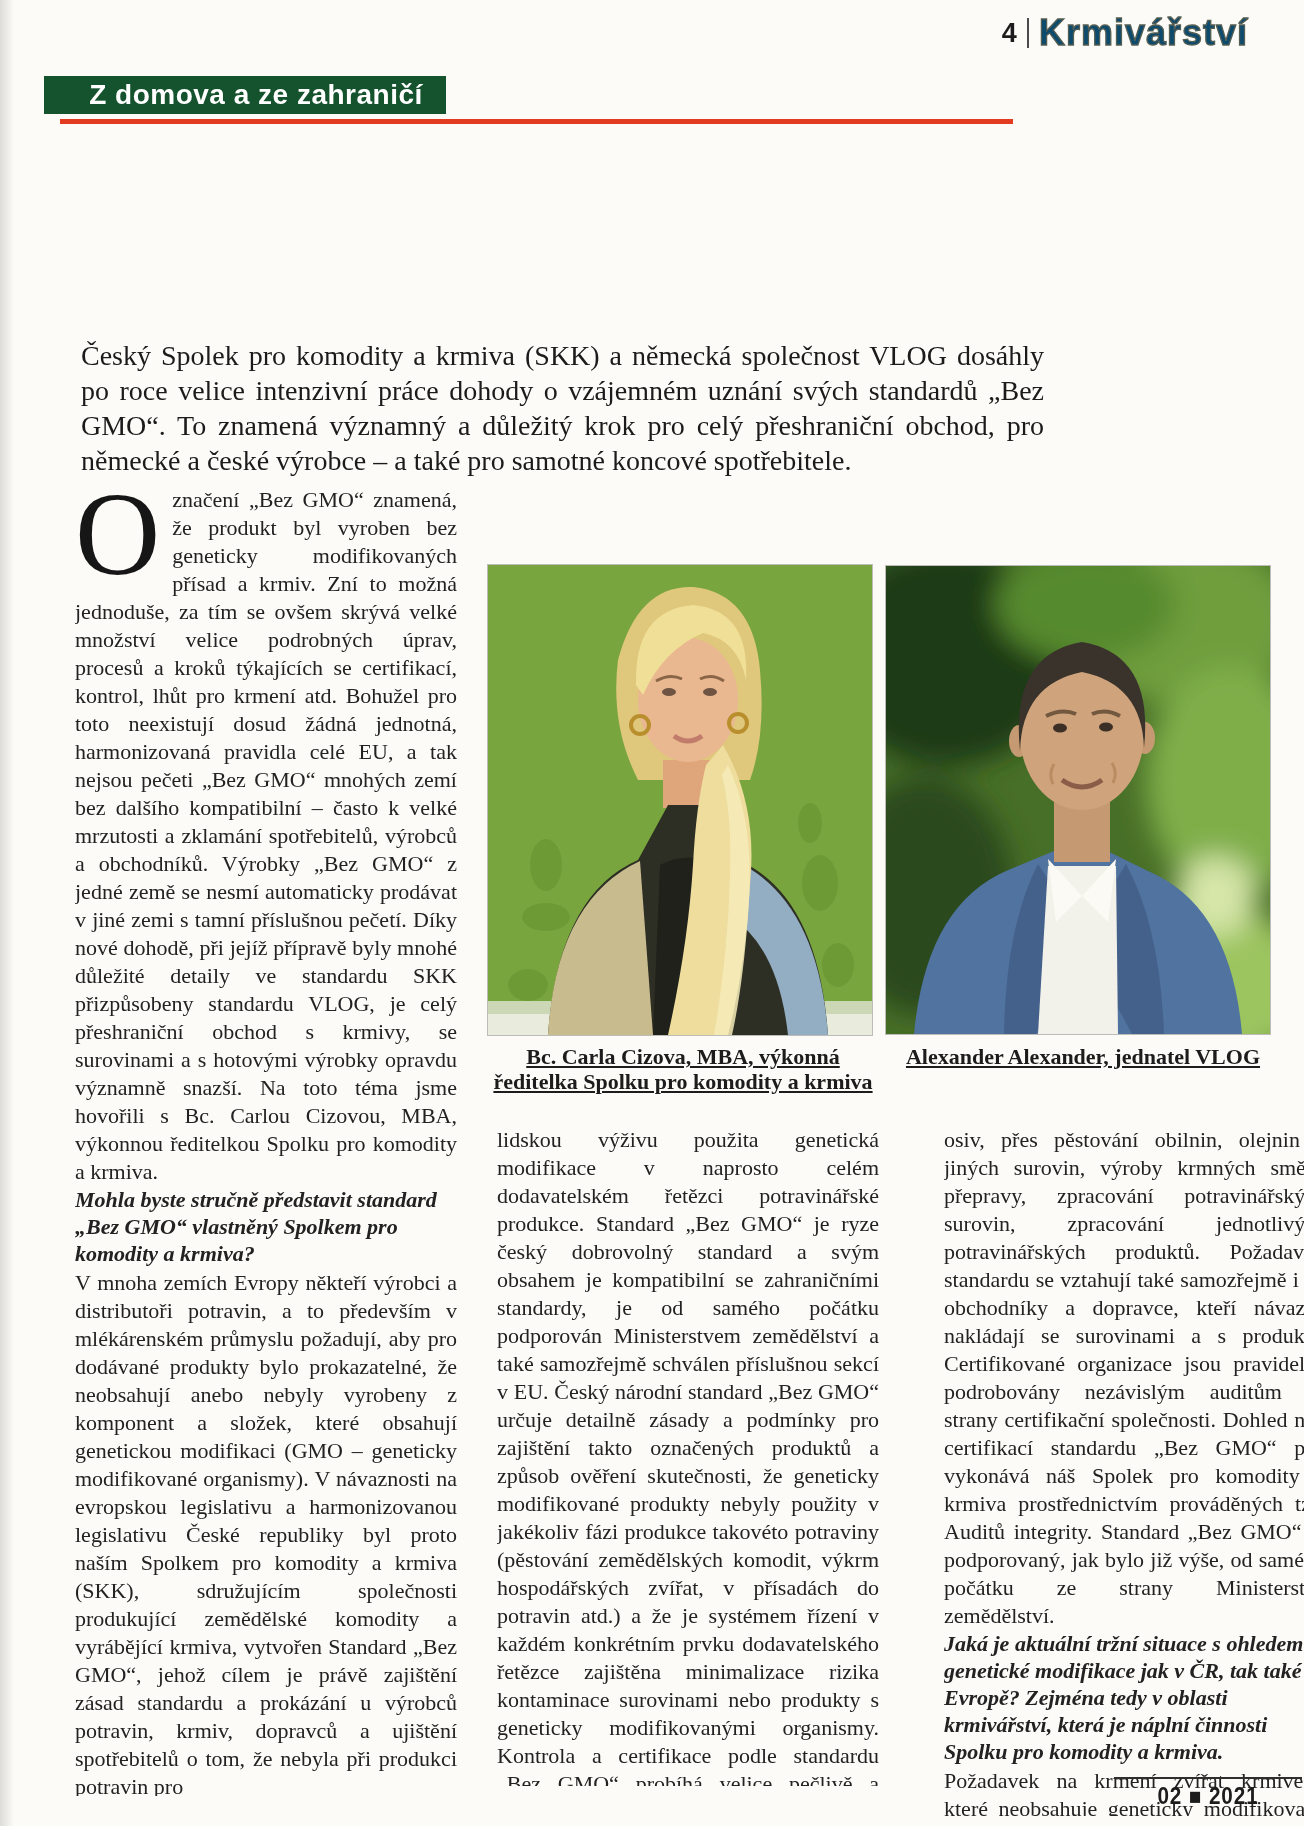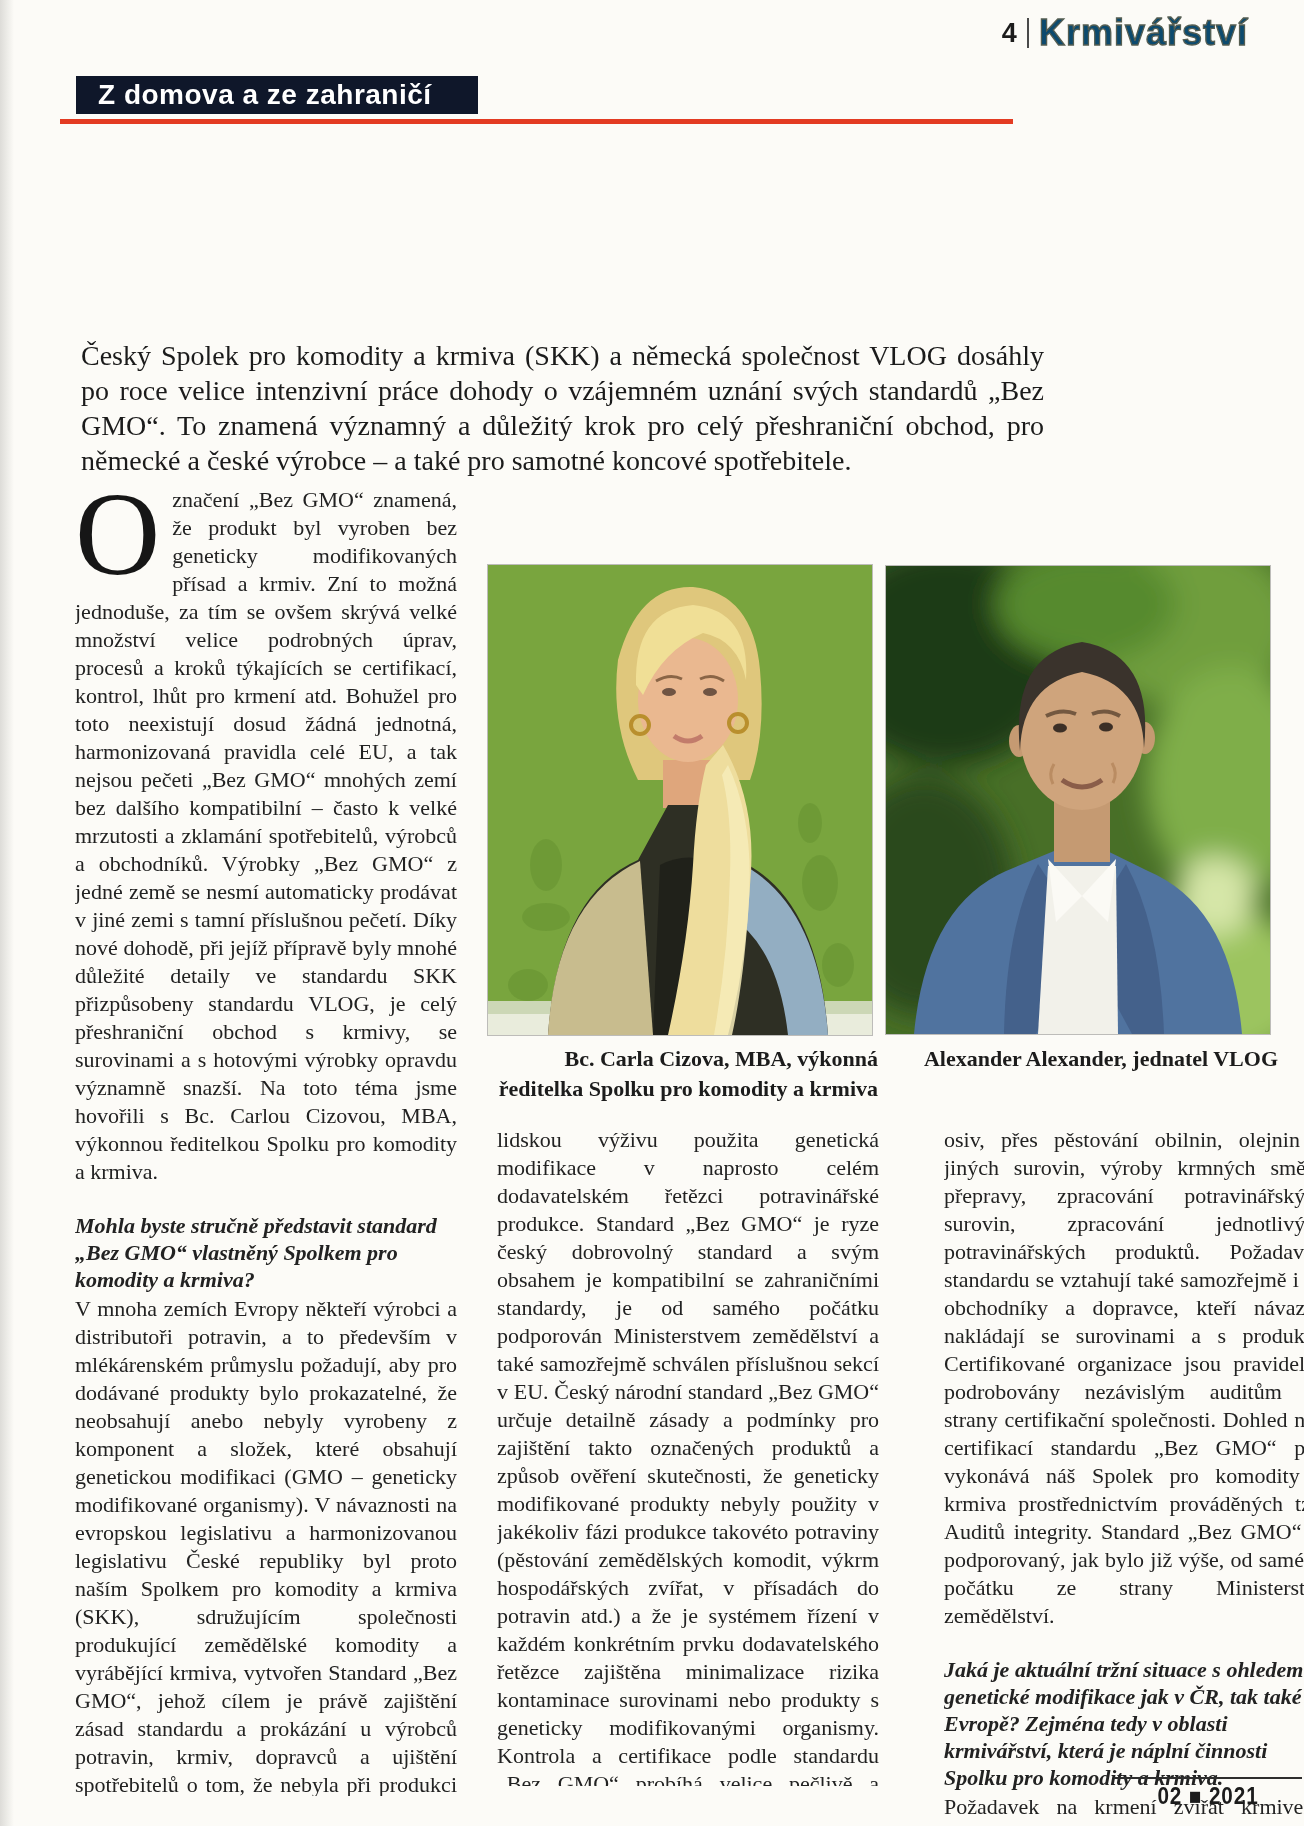--- a/index.html
+++ b/index.html
@@ -24,28 +24,29 @@
   .mast-rule{width:2px;height:30px;background:#4a4a4a;}
   .magazine-logo{
     font-family:"Liberation Sans",sans-serif;
     font-weight:700;font-size:36px;letter-spacing:1px;
     color:#0c4a6e;
     -webkit-text-stroke:1.3px #555e52;
     text-shadow:1px 1px 0 rgba(255,255,255,.6);
   }
   
   .banner{
-    position:absolute;left:76px;top:76px;
+    position:absolute;left:44px;top:76px;
     width:402px;height:38px;
-    background:#0f172a;
+    background:#14532d;
     color:#fff;
     font-family:"Liberation Sans",sans-serif;
     font-weight:700;font-size:28px;line-height:38px;
     padding-left:22px;box-sizing:border-box;
     letter-spacing:.5px;
+    text-align:center;
   }
   .red-rule{
     position:absolute;left:60px;top:119px;
     width:953px;height:5px;background:#e33b22;
   }
   
   .headline{position:absolute;left:72px;top:128px;color:#121212;}
   .headline .hl{
     display:inline-block;
     font-family:"Liberation Sans",sans-serif;
@@ -62,42 +63,42 @@
   .lead p{margin:6px;}
   
   .col{
     position:absolute;width:382px;
     font-size:22px;line-height:28px;
     text-align:justify;color:#222;
     hyphens:auto;overflow:hidden;
   }
   .col p{margin:0;}
   .col p.q{
-    margin-top:26px;margin-bottom:2px;
+    margin-bottom:2px;
     font-weight:700;font-style:italic;text-align:left;
     line-height:27px;
   }
   #col1{left:75px;top:486px;height:1310px;}
   #col2{left:497px;top:1126px;height:660px;}
   #col3{left:944px;top:1126px;height:690px;}
   .dropcap{
     float:left;
     font-size:118px;line-height:90px;
     padding:4px 12px 0 0;
     font-weight:400;color:#161616;
   }
   
   .photo{position:absolute;box-shadow:0 0 0 1px rgba(0,0,0,.25);}
   #photo-left{left:488px;top:565px;width:384px;height:470px;}
   #photo-right{left:886px;top:566px;width:384px;height:468px;}
   .photo svg{display:block;width:100%;height:100%;}
   .caption{
     position:absolute;width:390px;
-    font-weight:700;font-size:22px;line-height:30px;
-    color:#1c1c1c;text-align:right;
+    font-weight:700;font-size:22px;line-height:25px;
+    color:#1c1c1c;text-align:center;text-decoration:underline;
   }
   #caption-left{left:488px;top:1044px;}
   #caption-right{left:888px;top:1044px;}
   
   .footer-rule{
     position:absolute;left:1114px;top:1777px;
     width:188px;height:2px;background:#2e2e2e;
   }
   .footer-issue{
     position:absolute;left:1114px;top:1783px;width:188px;

